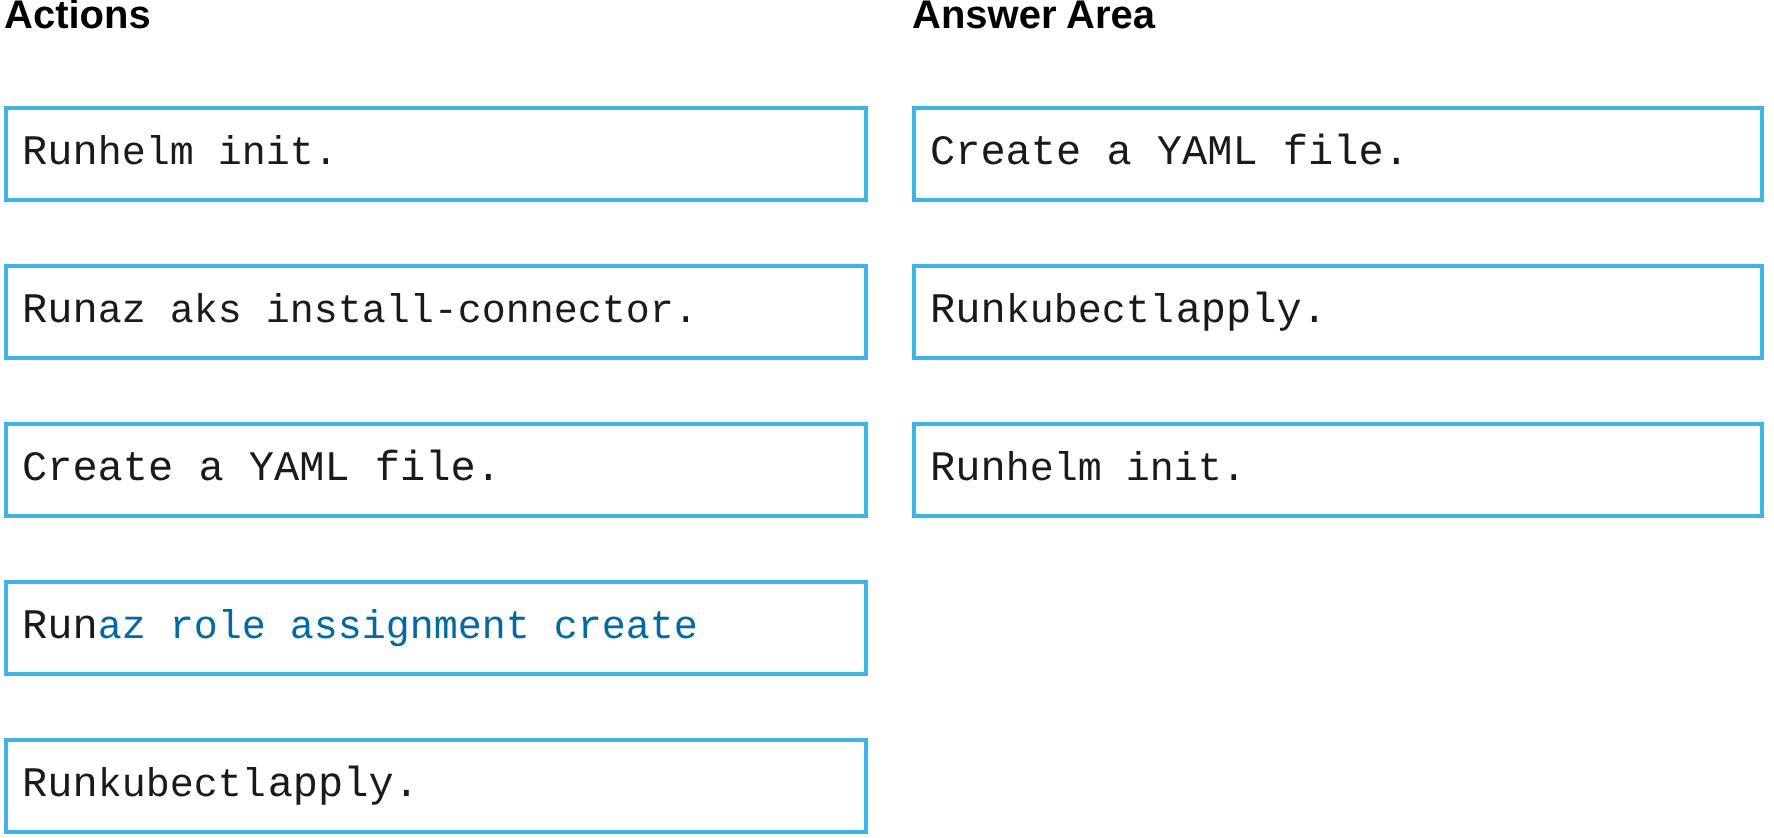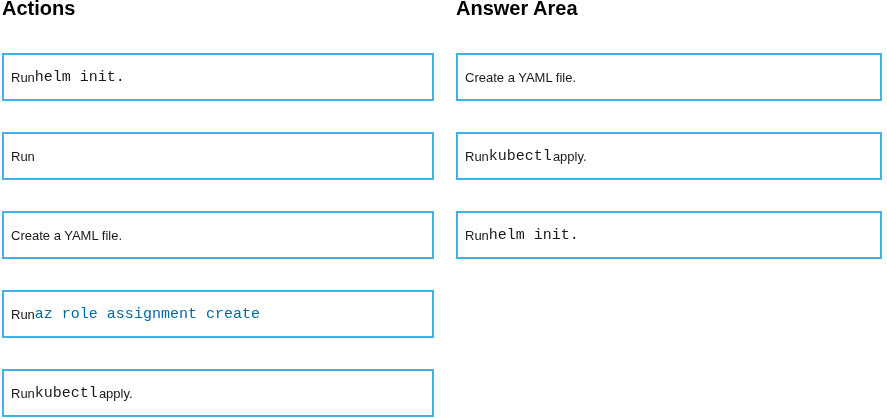--- a/index.html
+++ b/index.html
@@ -53,46 +53,47 @@
     background: #ffffff;
     display: flex;
     align-items: center;
     padding-left: 7px;
     padding-right: 2px;
     overflow: hidden;
     white-space: nowrap;
   }
 
   .txt {
-    font-family: Liberation Sans, sans-serif;
-    font-size: 13px;
+    font-family: Liberation Mono, monospace;
+    font-size: 21px;
     line-height: 19px;
     color: #1a1a1a;
   }
   .code {
     font-family: "Liberation Mono", monospace;
-    font-size: 15px;
+    font-size: 20px;
     line-height: 19px;
     color: #1a1a1a;
   }
   
   .code + .txt { margin-left: 1px; }
 </style>
 </head>
 <body>
 
 <div class="column" id="actions-column">
   <h2 class="column-heading">Actions</h2>
   <ul class="option-list">
       <li class="option-box" style="border-color: rgb(63, 179, 232);">
         <span class="txt" style="color: rgb(26, 26, 26);">Run </span>
         <span class="code" style="color: rgb(26, 26, 26);">helm init.</span>
       </li>
       <li class="option-box" style="border-color: rgb(63, 179, 232);">
         <span class="txt" style="color: rgb(26, 26, 26);">Run</span>
+        <span class="code" style="color: rgb(26, 26, 26);">az aks install-connector.</span>
       </li>
       <li class="option-box" style="border-color: rgb(63, 179, 232);">
         <span class="txt" style="color: rgb(26, 26, 26);">Create a YAML file.</span>
       </li>
       <li class="option-box" style="border-color: rgb(63, 179, 232);">
         <span class="txt" style="color: rgb(26, 26, 26);">Run</span>
         <span class="code" style="color: #0369a1;">az role assignment create</span>
       </li>
       <li class="option-box" style="border-color: rgb(63, 179, 232);">
         <span class="txt" style="color: rgb(26, 26, 26);">Run </span>

